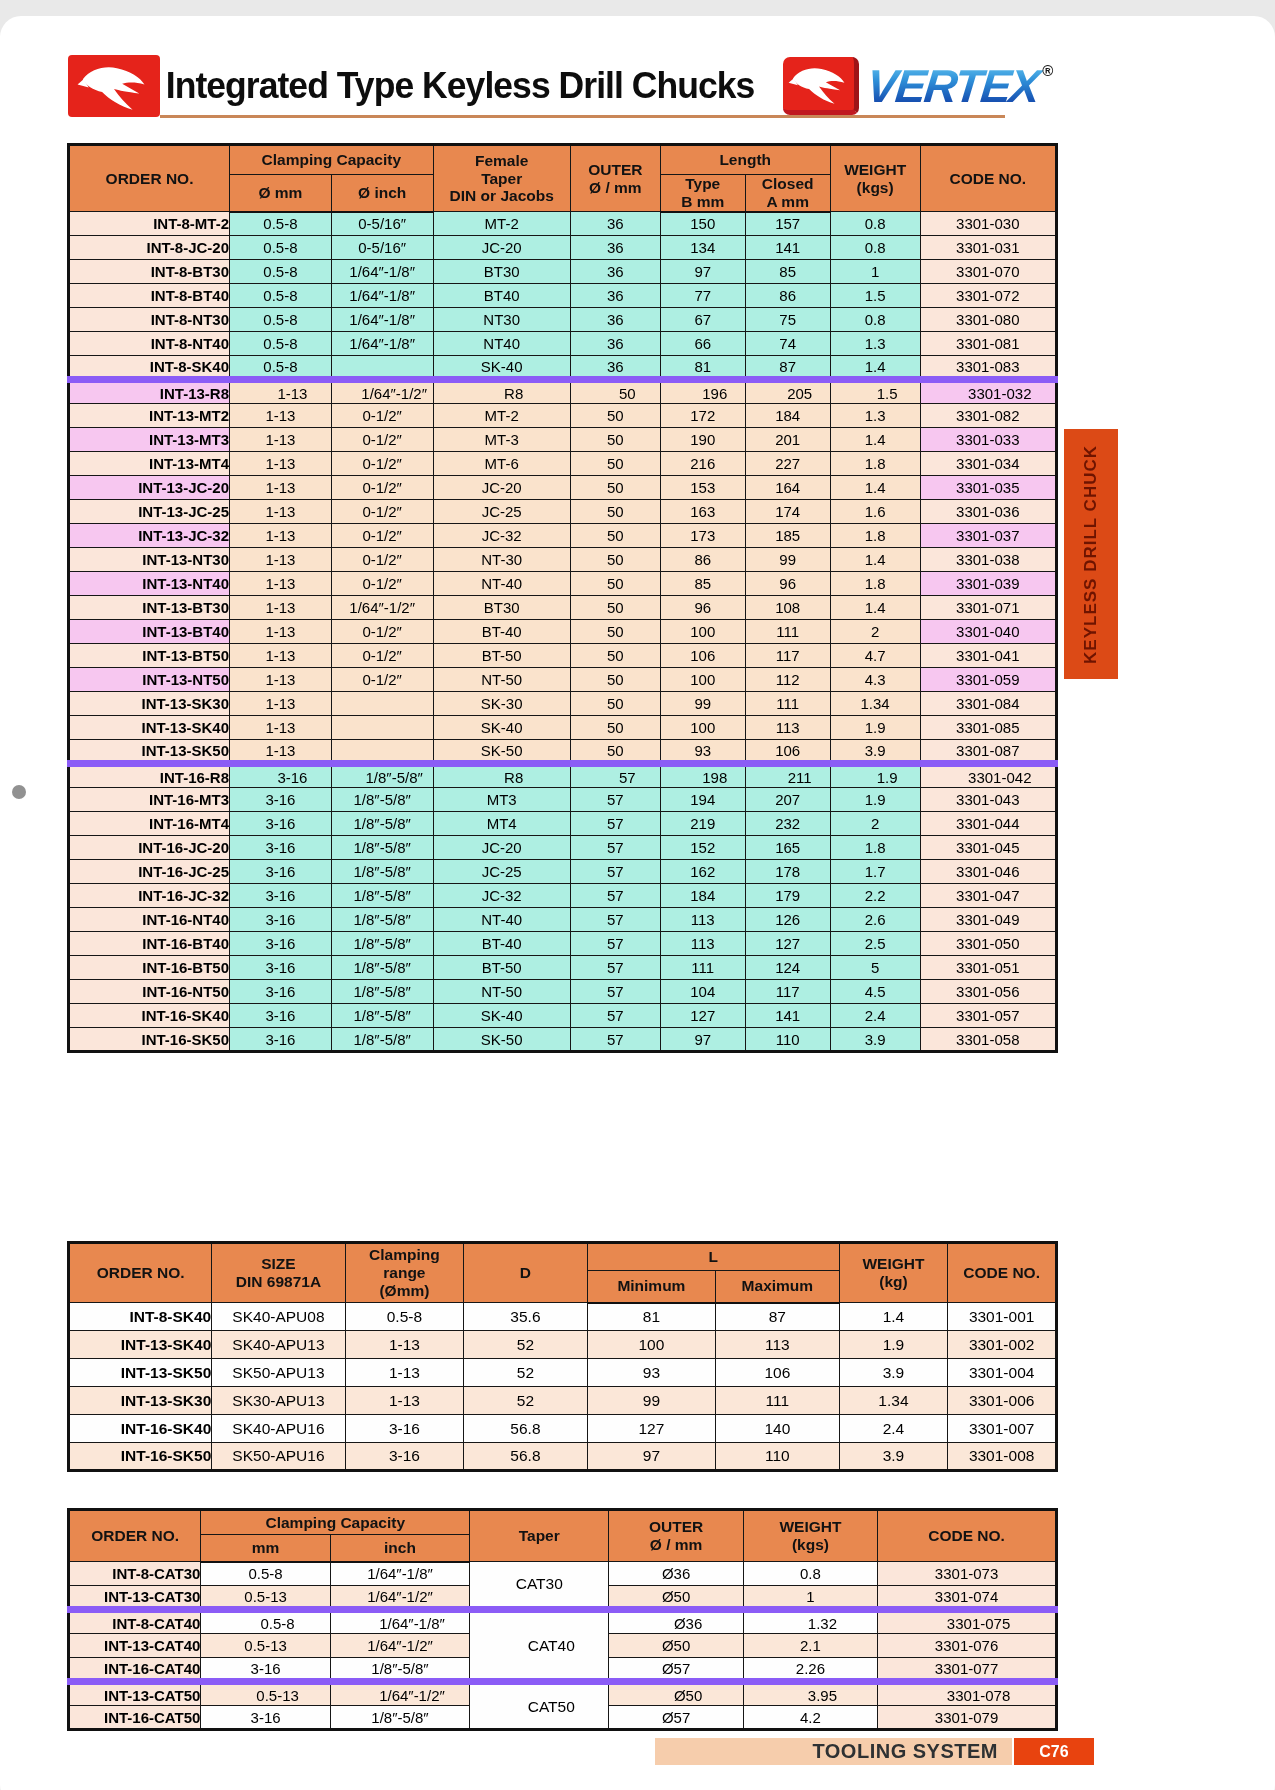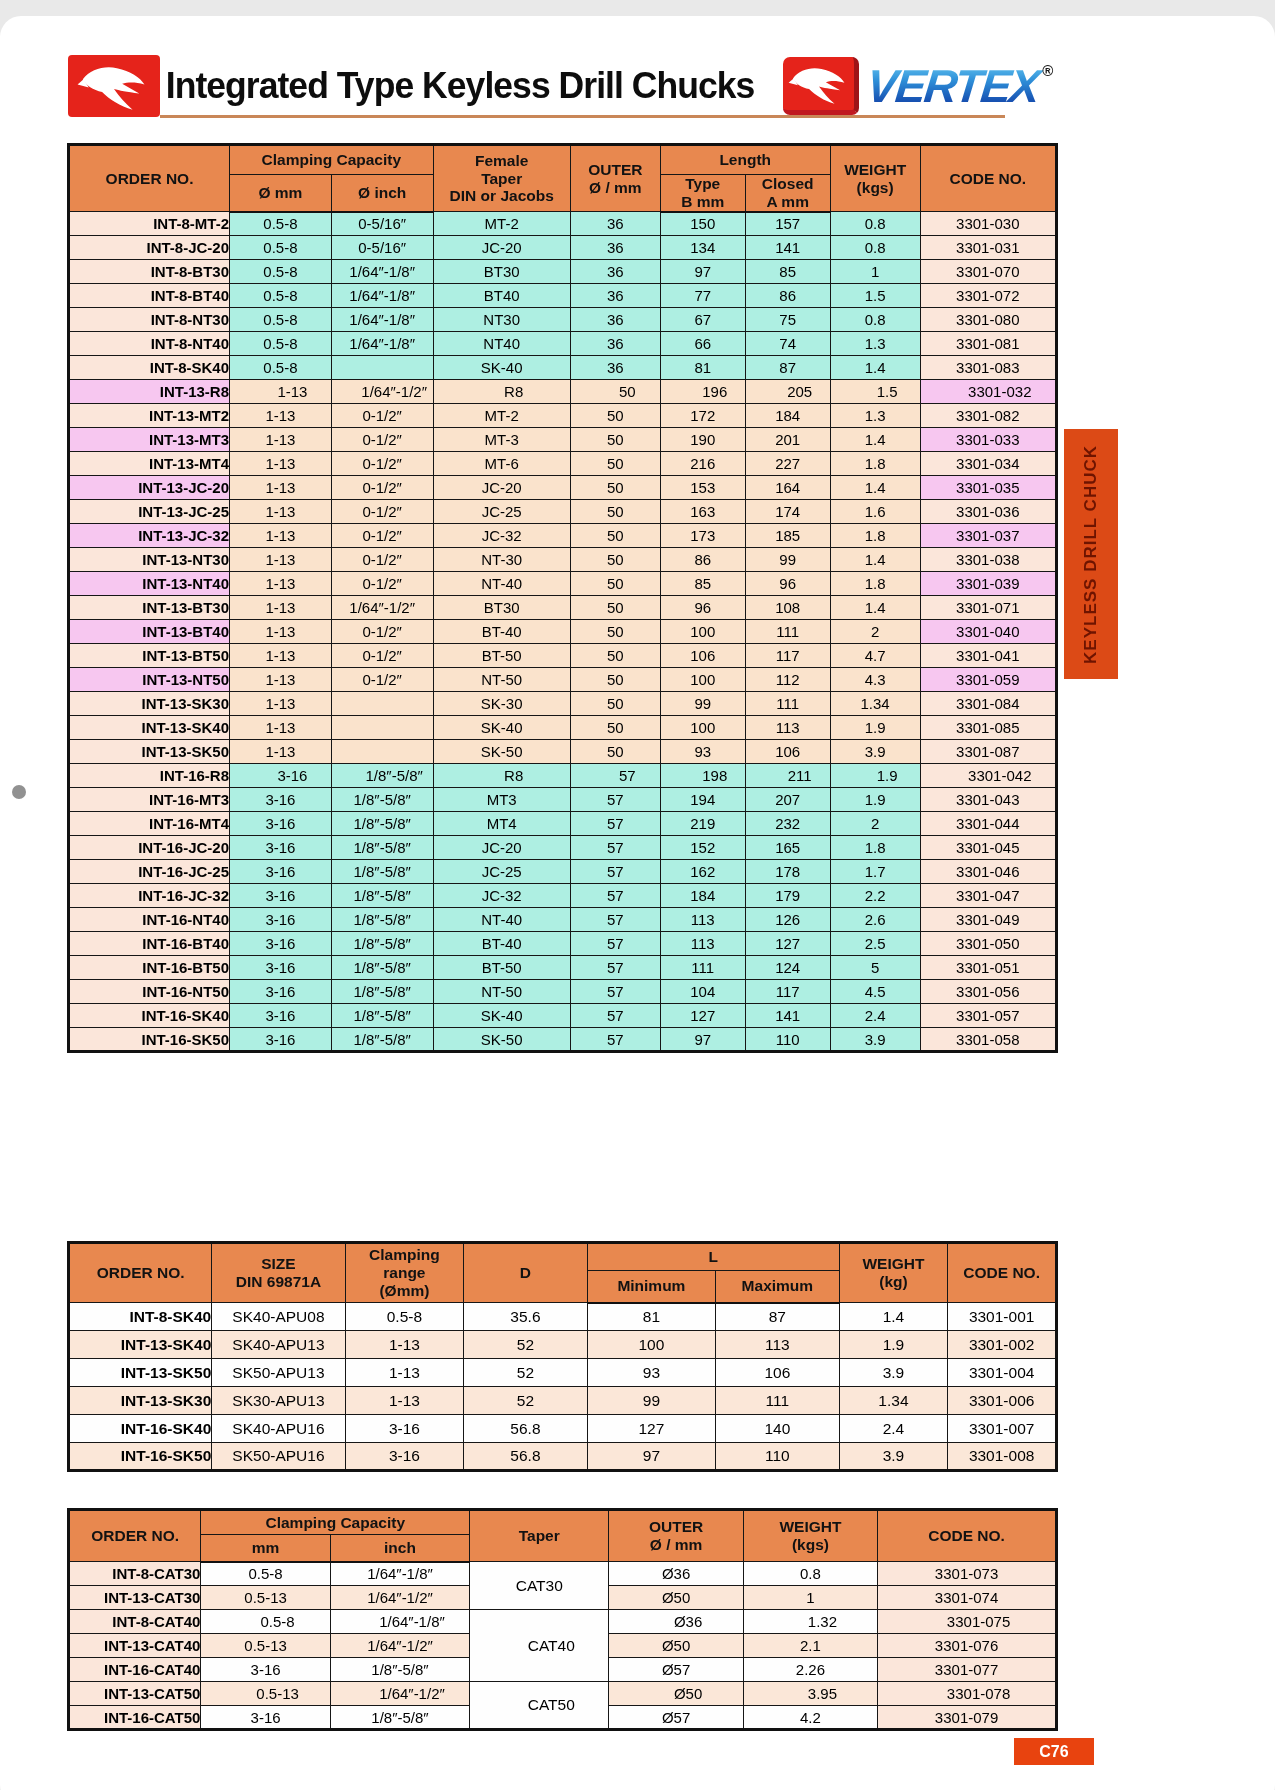--- a/index.html
+++ b/index.html
@@ -36,21 +36,21 @@
   table { border:3px solid #111; }
   thead th { background:#E8884F; color:#121212; font-weight:bold; font-size:15.5px; line-height:1.15; white-space:pre-line; }
   thead tr:last-child th { border-bottom:2px solid #111; }
   #t1 thead tr:first-child { height:30px; } #t1 thead tr:last-child { height:34px; }
   #t2 thead tr:first-child { height:28px; } #t2 thead tr:last-child { height:32px; }
   #t3 thead tr:first-child { height:25px; } #t3 thead tr:last-child { height:27px; }
   #t1 tbody td { height:24px; font-size:15px; }
   #t2 tbody td { height:28px; font-size:15.5px; }
   #t3 tbody td { height:24px; font-size:15px; }
   td.c-order { font-weight:bold;text-align:right; }
-  tr.sep td { border-top:1px solid #8b5cf6;padding-left:24px; }
+  tr.sep td { border-top:7px solid #8b5cf6;padding-left:24px; }
 
   
   tr.band-cyan  td.c-data  { background:#AEEFE2; }
   tr.band-cyan  td.c-order, tr.band-cyan  td.c-code { background:#FBE6DA; }
   tr.band-peach td.c-data  { background:#FAE3CC; }
   tr.band-peach td.c-order, tr.band-peach td.c-code { background:#FBE6DA; }
   tr.band-pink  td.c-data  { background:#FAE3CC; }
   tr.band-pink  td.c-order, tr.band-pink  td.c-code { background:#F7C7F0; }
   tr.alt-white td { background:#FEFEFE; }
   tr.alt-cream td { background:#FBE7D8; }
@@ -687,17 +687,20 @@
         </tr>
       </tbody>
   </table>
 
   <div class="side-bar">
     <span>KEYLESS DRILL CHUCK</span>
   </div>
 
   <div class="edge-dot"></div>
 
+  <div class="footer-bar">
+    <span>TOOLING SYSTEM</span>
+  </div>
   <div class="page-code">
     <span>C76</span>
   </div>
 
 </div>
 
 </body></html>

